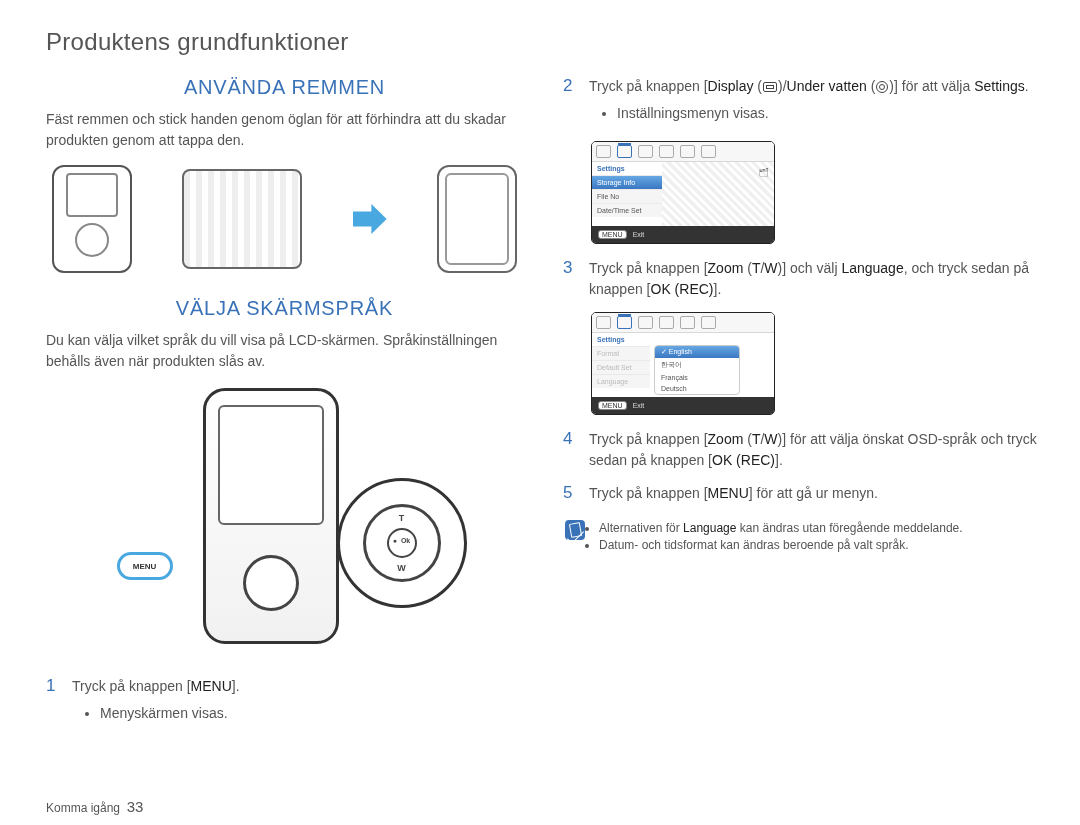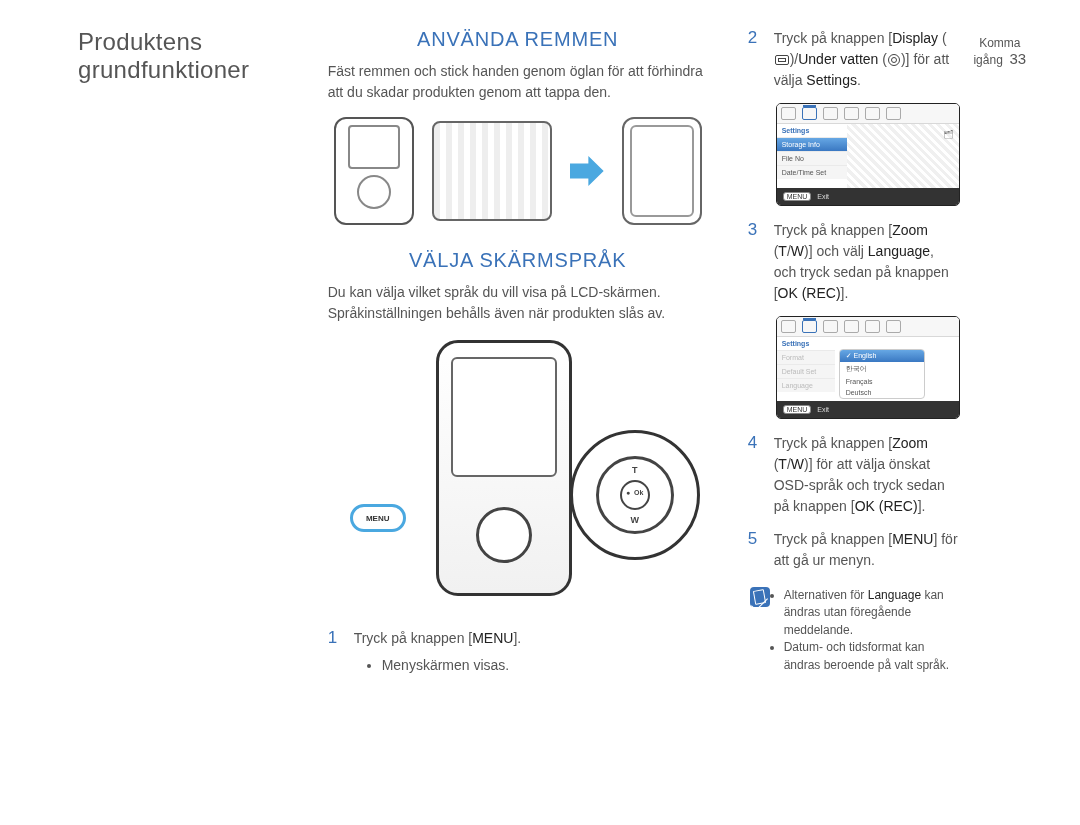--- a/index.html
+++ b/index.html
@@ -12,22 +12,22 @@
       background: #fff;
       width: 1080px;
       height: 825px;
       position: relative;
       color: #3a3a3a;
       font-size: 14px;
     }
     .page-wrap {
       padding: 28px 40px 10px 46px;
       display: flex;
+      flex-direction: column;
       height: 100%;
-      margin-left: 32px;
     }
     .page-title {
       font-size: 24px;
       font-weight: 400;
       color: #555;
       margin-bottom: 20px;
       letter-spacing: 0.3px;
     }
     .cols {
       display: flex;
@@ -382,21 +382,21 @@
       bottom: 1px;
     }
     .note-list {
       font-size: 12px;
       color: #555;
       line-height: 1.45;
       list-style: disc;
       margin-left: 14px;
     }
     .footer {
-      text-align: center;
+      text-align: left;
       font-size: 12px;
       color: #555;
       padding-top: 8px;
     }
     .bold { font-weight: normal; color: #222; }
     .inline-icon {
       display: inline-block;
       width: 14px;
       height: 10px;
       border: 1.5px solid #444;
@@ -465,20 +465,23 @@
             </ul>
         </div>
       </div>
     </div>
 
     <div class="col-right">
       <div class="num-row">
         <div class="num">2</div>
         <div class="num-body">
           <span>Tryck på knappen [</span><span class="bold">Display</span><span> (</span><span class="inline-icon"></span><span>)/</span><span class="bold">Under vatten</span><span> (</span><span class="inline-icon uw"></span><span>)] för att välja </span><span class="bold">Settings</span><span>.</span>
+          <ul class="bullet">
+              <li>Inställningsmenyn visas.</li>
+            </ul>
         </div>
       </div>
 
       <div class="lcd-box">
         <div class="lcd-top">
           <span class="tab-ico"></span>
           <span class="tab-ico sel"></span>
           <span class="tab-ico"></span>
           <span class="tab-ico"></span>
           <span class="tab-ico"></span>

